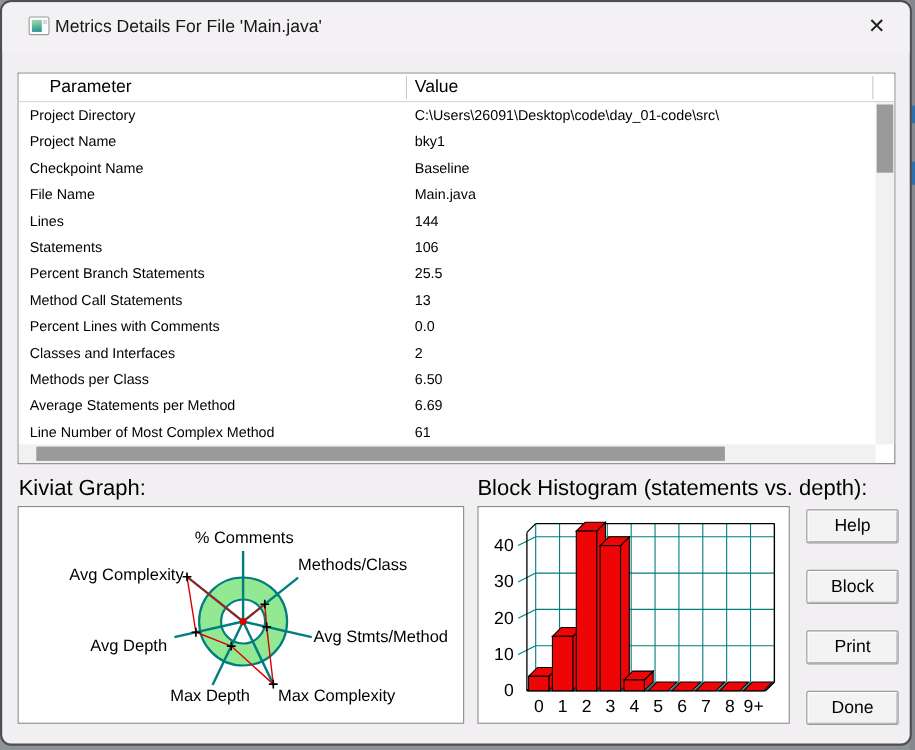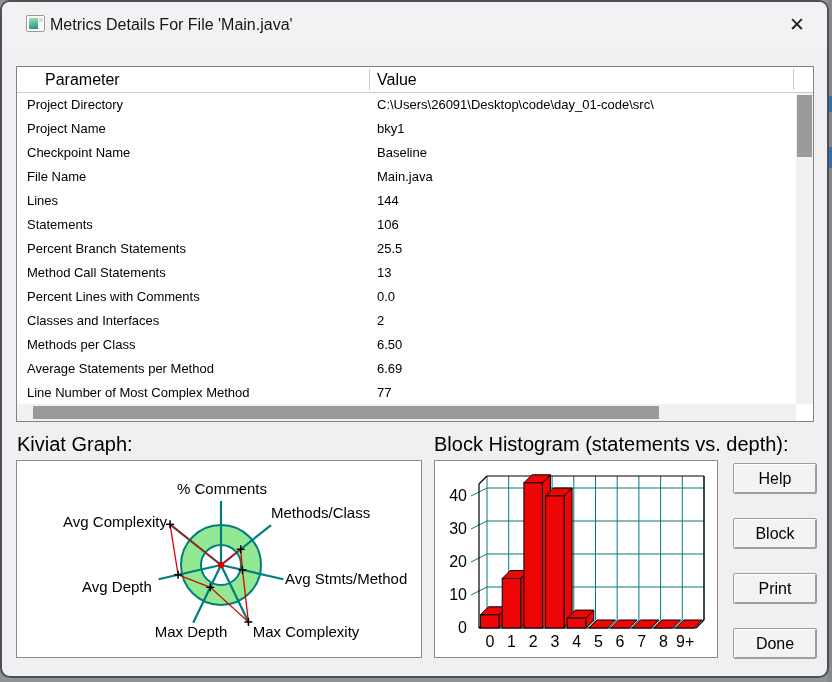--- a/index.html
+++ b/index.html
@@ -113,21 +113,21 @@
         <div class="row">
           <span class="c-param">Methods per Class</span>
           <span class="c-value">6.50</span>
         </div>
         <div class="row">
           <span class="c-param">Average Statements per Method</span>
           <span class="c-value">6.69</span>
         </div>
         <div class="row">
           <span class="c-param">Line Number of Most Complex Method</span>
-          <span class="c-value">77</span>
+          <span class="c-value">61</span>
         </div>
       </div>
     <div class="vscroll">
       <div class="vthumb"></div>
     </div>
     <div class="hscroll">
       <div class="hthumb"></div>
     </div>
   </div>
 

